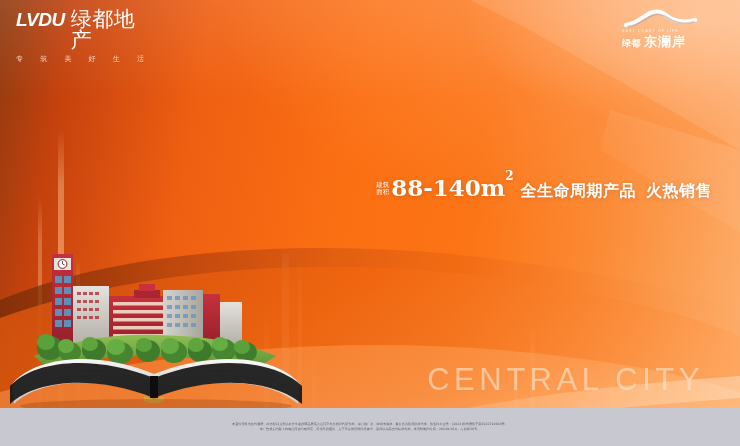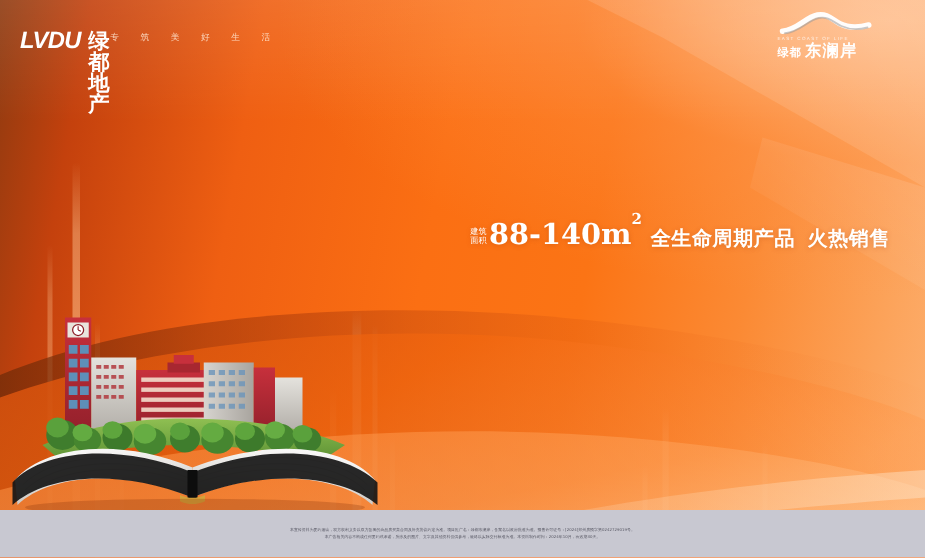--- a/index.html
+++ b/index.html
@@ -49,31 +49,31 @@
   .fan svg { display:block; }
 
   
   .scene { position:absolute; left:8px; bottom:36px; width:296px; height:182px; }
   .scene svg { display:block; width:296px; height:182px; }
 
   
   .logo-left {
     position:absolute; left:16px; top:9px;
     width:132px; height:36px;
-    display:flex; flex-direction:row; justify-content:flex-start;margin-top:14px;
+    display:flex; flex-direction:column; justify-content:flex-start;
   }
   .logo-left-row { display:flex; align-items:baseline; gap:6px; }
   .logo-lvdu {
     font-family:"Liberation Sans", sans-serif;
     font-weight:bold; font-style:italic;
     font-size:19px; letter-spacing:-0.5px; color:#ffffff; line-height:1;
   }
   .logo-cn {
     font-family:"DejaVu Sans", sans-serif;
-    font-weight:bold; font-size:17px; color:#ffffff; line-height:1; letter-spacing:0.5px;
+    font-weight:normal; font-size:21px; color:#ffffff; line-height:1; letter-spacing:0.5px;
   }
   .logo-tagline {
     margin-top:5px;
     font-family:Liberation Mono, monospace;
     font-size:7px; line-height:1;
     color:rgba(255,232,210,0.85);
     letter-spacing:6.5px;
     white-space:nowrap;
   }
 
@@ -457,19 +457,20 @@
   <div class="subtitle">
     <span class="sub-prefix">
       <span>建筑</span>
       <span>面积</span>
     </span>
     <span class="sub-size"><span>88-140m</span><span class="sub-sup">2</span></span>
     <span class="sub-cn">全生命周期产品</span>
     <span class="sub-cn sub-cn2">火热销售</span>
   </div>
 
+  <div class="watermark">CENTRAL CITY</div>
 
   <div class="footer">
     <p>本宣传资料为要约邀请，双方权利义务以双方签署的商品房买卖合同及补充协议约定为准。项目推广名：绿都东澜岸，备案名以政府批准为准。预售许可证号：[2024]郑州房预字第0242729019号。</p>
     <p>本广告相关内容不构成任何要约或承诺，所涉及的图片、文字及其他资料仅供参考，最终以实际交付标准为准。本资料制作时间：2024年10月，有效期30天。</p>
   </div>
 
 </div>
 
 </body></html>

